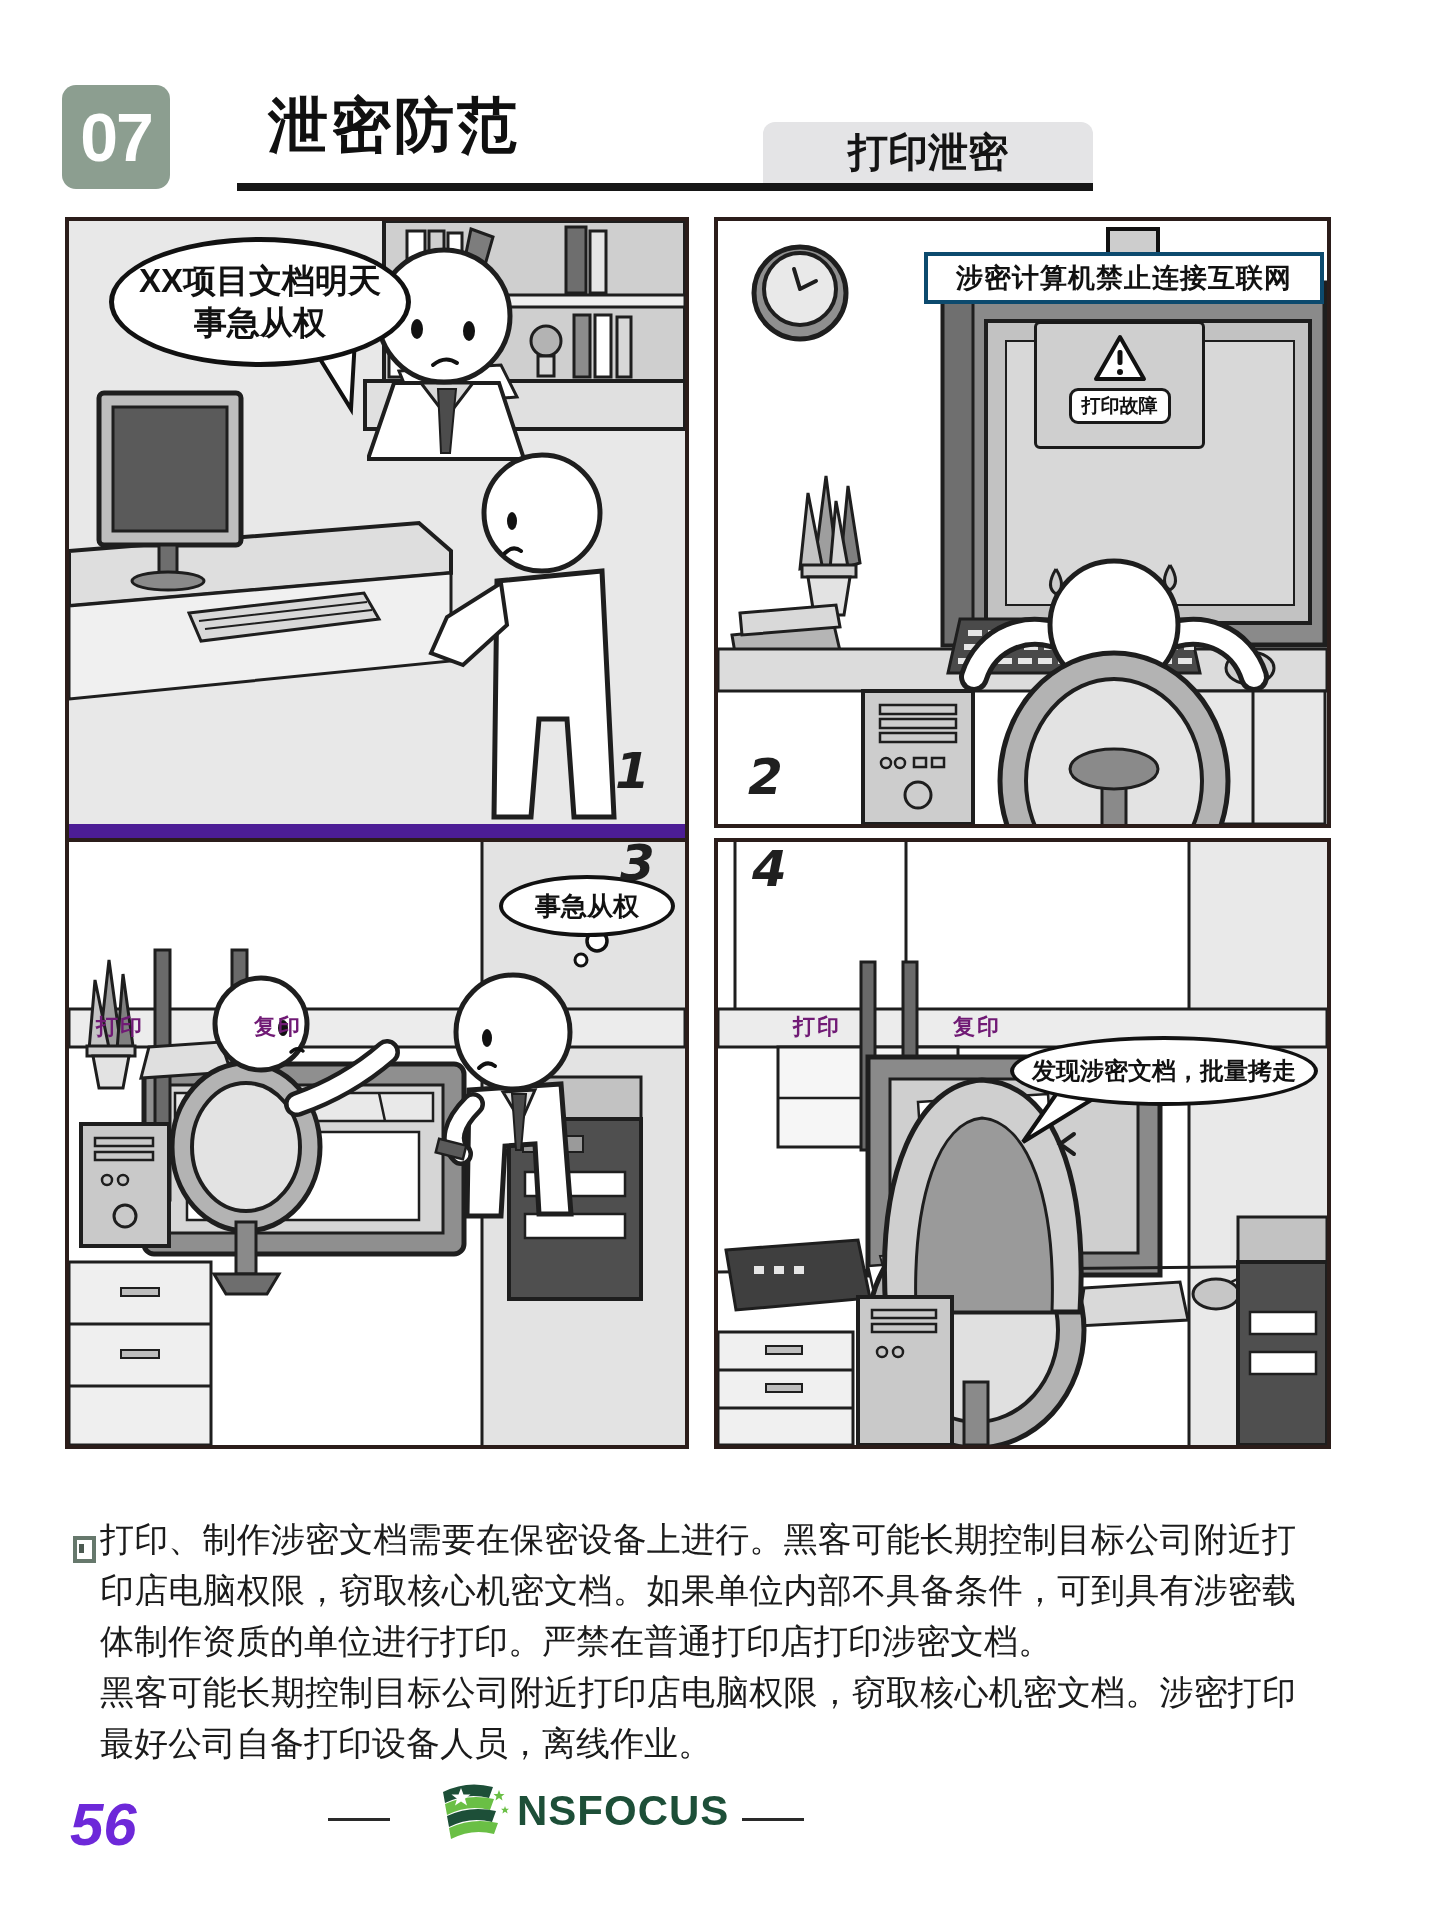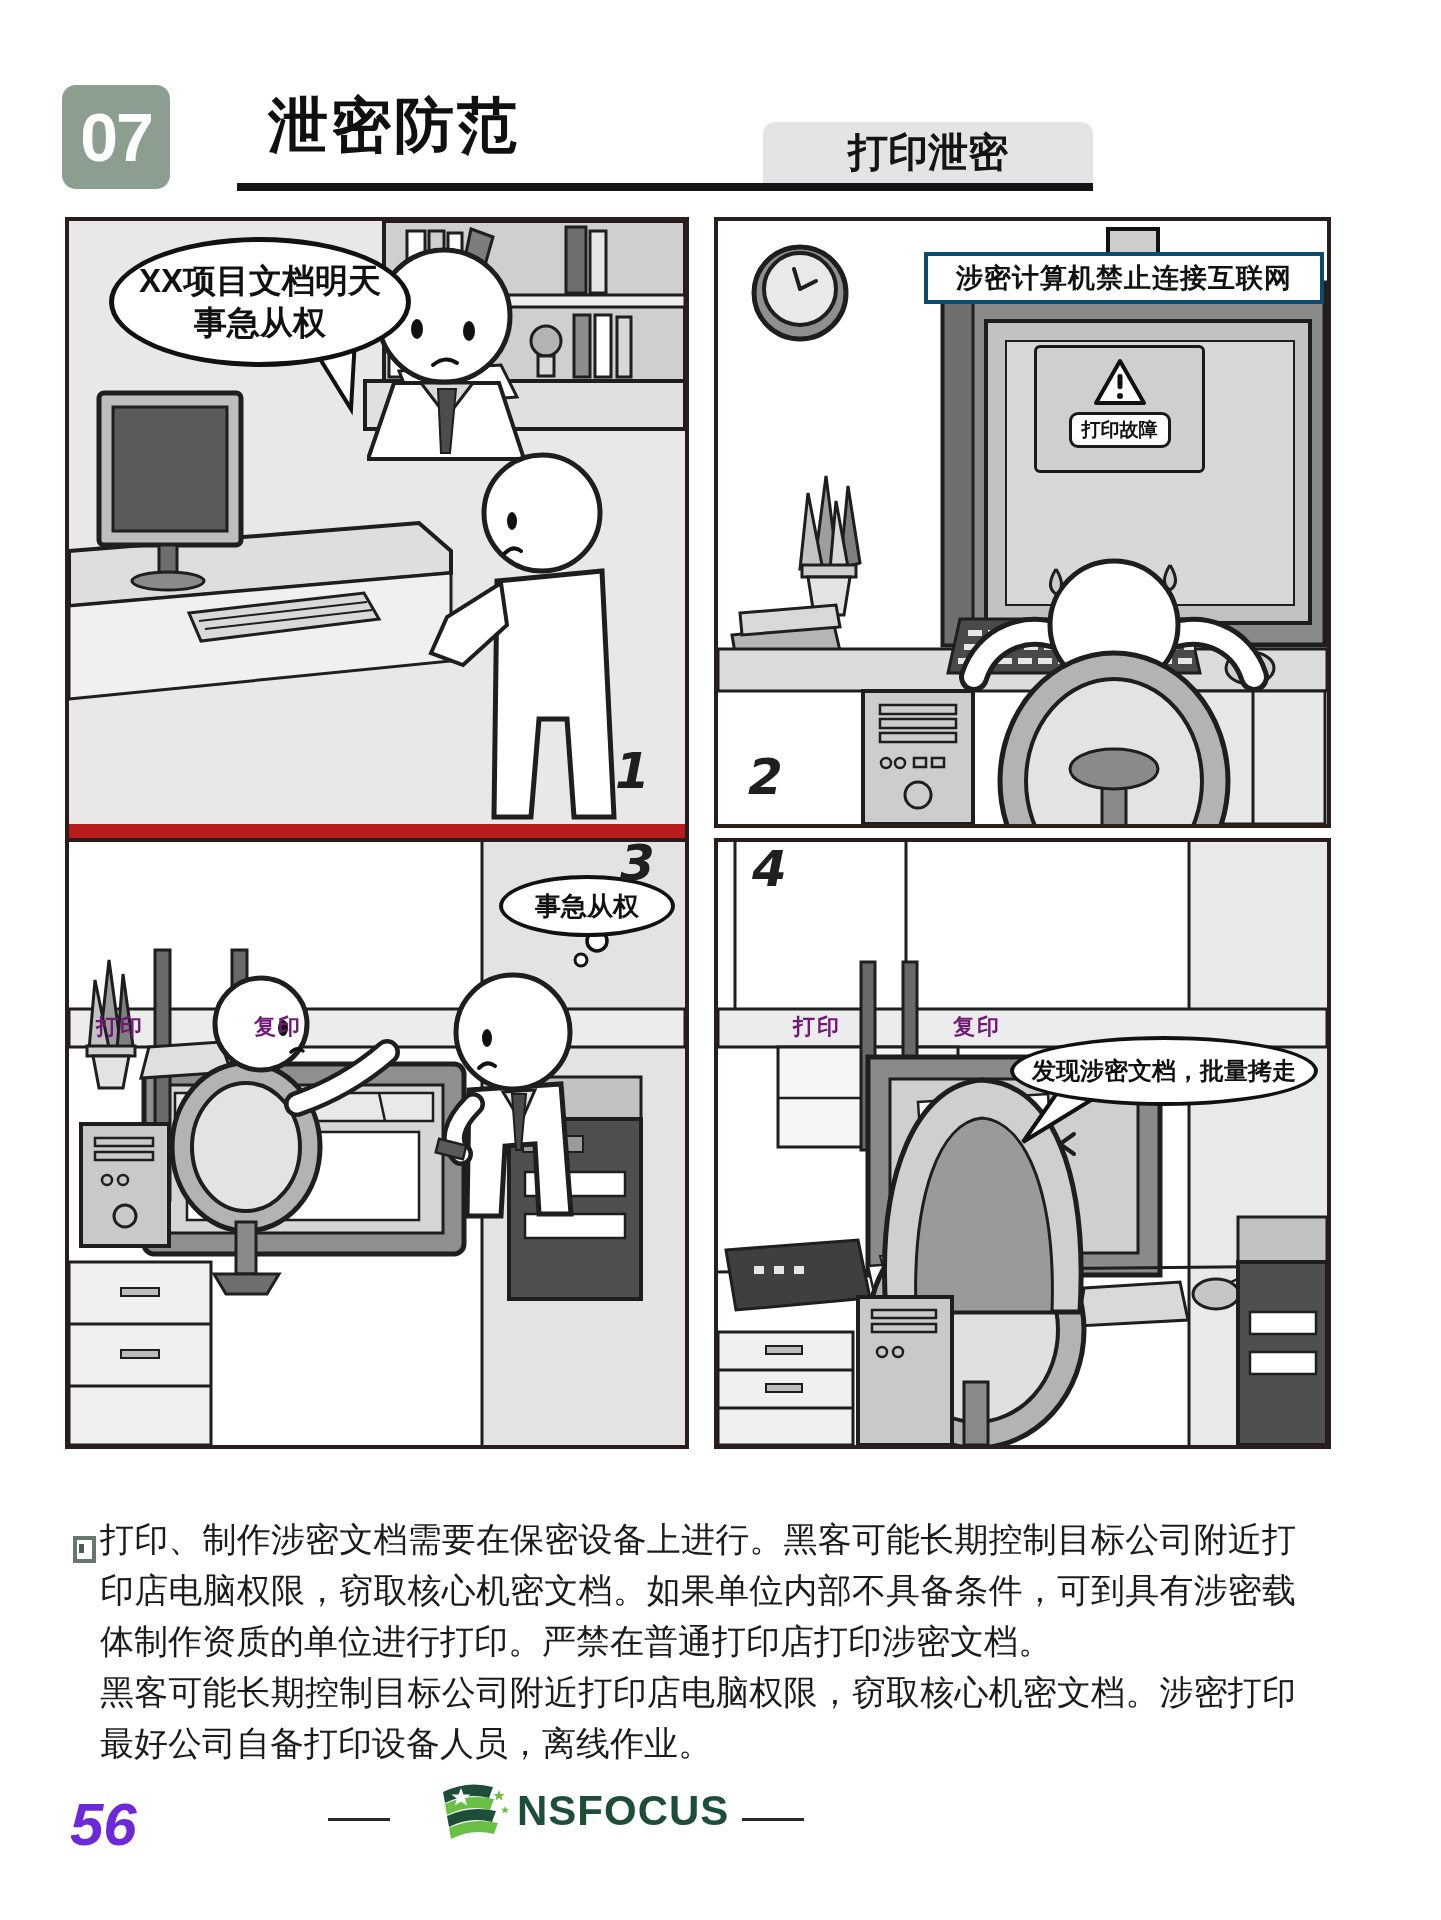--- a/index.html
+++ b/index.html
@@ -50,21 +50,21 @@
 </head>
 <body>
 
 <div class="page">
 
   <div class="abs chapter-badge">07</div>
   <div class="abs chapter-title">泄密防范</div>
   <div class="abs title-rule"></div>
   <div class="abs topic-box">打印泄密</div>
 
-  <div class="panel" style="left:65px;top:217px;width:624px;height:719px;background:#b91c1c;">
+  <div class="panel" style="left:65px;top:217px;width:624px;height:719px;background:#4c1d95;">
     <svg class="scene" width="616" height="603" viewBox="0 0 616 603" preserveAspectRatio="none">
       <rect x="0" y="0" width="616" height="603" fill="#e8e8e8"></rect>
 
       <g>
         <rect x="315" y="0" width="301" height="162" fill="#cfcfcf" stroke="#1e1e1e" stroke-width="4"></rect>
         <rect x="315" y="74" width="301" height="12" fill="#efefef" stroke="#1e1e1e" stroke-width="3"></rect>
         <rect x="338" y="10" width="18" height="62" fill="#ffffff" stroke="#1e1e1e" stroke-width="3"></rect>
         <rect x="360" y="10" width="15" height="62" fill="#cfcfcf" stroke="#1e1e1e" stroke-width="3"></rect>
         <rect x="379" y="12" width="14" height="60" fill="#ffffff" stroke="#1e1e1e" stroke-width="3"></rect>
         <polygon points="402,8 424,16 408,72 390,66" fill="#7d7d7d" stroke="#1e1e1e" stroke-width="3"></polygon>
@@ -193,21 +193,21 @@
         <rect x="162" y="512" width="76" height="9" fill="none" stroke="#1e1e1e" stroke-width="2.5"></rect>
         <circle cx="168" cy="542" r="5" fill="none" stroke="#1e1e1e" stroke-width="2.5"></circle>
         <circle cx="182" cy="542" r="5" fill="none" stroke="#1e1e1e" stroke-width="2.5"></circle>
         <rect x="196" y="537" width="12" height="9" fill="none" stroke="#1e1e1e" stroke-width="2.5"></rect>
         <rect x="214" y="537" width="12" height="9" fill="none" stroke="#1e1e1e" stroke-width="2.5"></rect>
         <circle cx="200" cy="574" r="13" fill="none" stroke="#1e1e1e" stroke-width="3"></circle>
       </g>
     </svg>
     <div class="banner-clip" style="left:388px;top:6px;width:46px;height:40px;"></div>
     <div class="wall-banner" style="left:206px;top:31px;width:392px;height:44px;font-size:27px;letter-spacing:1px;">涉密计算机禁止连接互联网</div>
-    <div class="dialog" style="left:316px;top:124px;width:165px;height:122px;">
+    <div class="dialog" style="left:316px;top:100px;width:165px;height:122px;">
       <svg width="54" height="48" viewBox="0 0 54 48" style="margin-top:10px;">
         <polygon points="27,3 51,45 3,45" fill="#ffffff" stroke="#111" stroke-width="4" stroke-linejoin="round"></polygon>
         <rect x="24.5" y="16" width="5" height="15" rx="2" fill="#111"></rect>
         <circle cx="27" cy="38" r="3" fill="#111"></circle>
       </svg>
       <div class="dialog-btn">打印故障</div>
     </div>
   </div>
 
   <div class="panel" style="left:65px;top:838px;width:624px;height:611px;">

